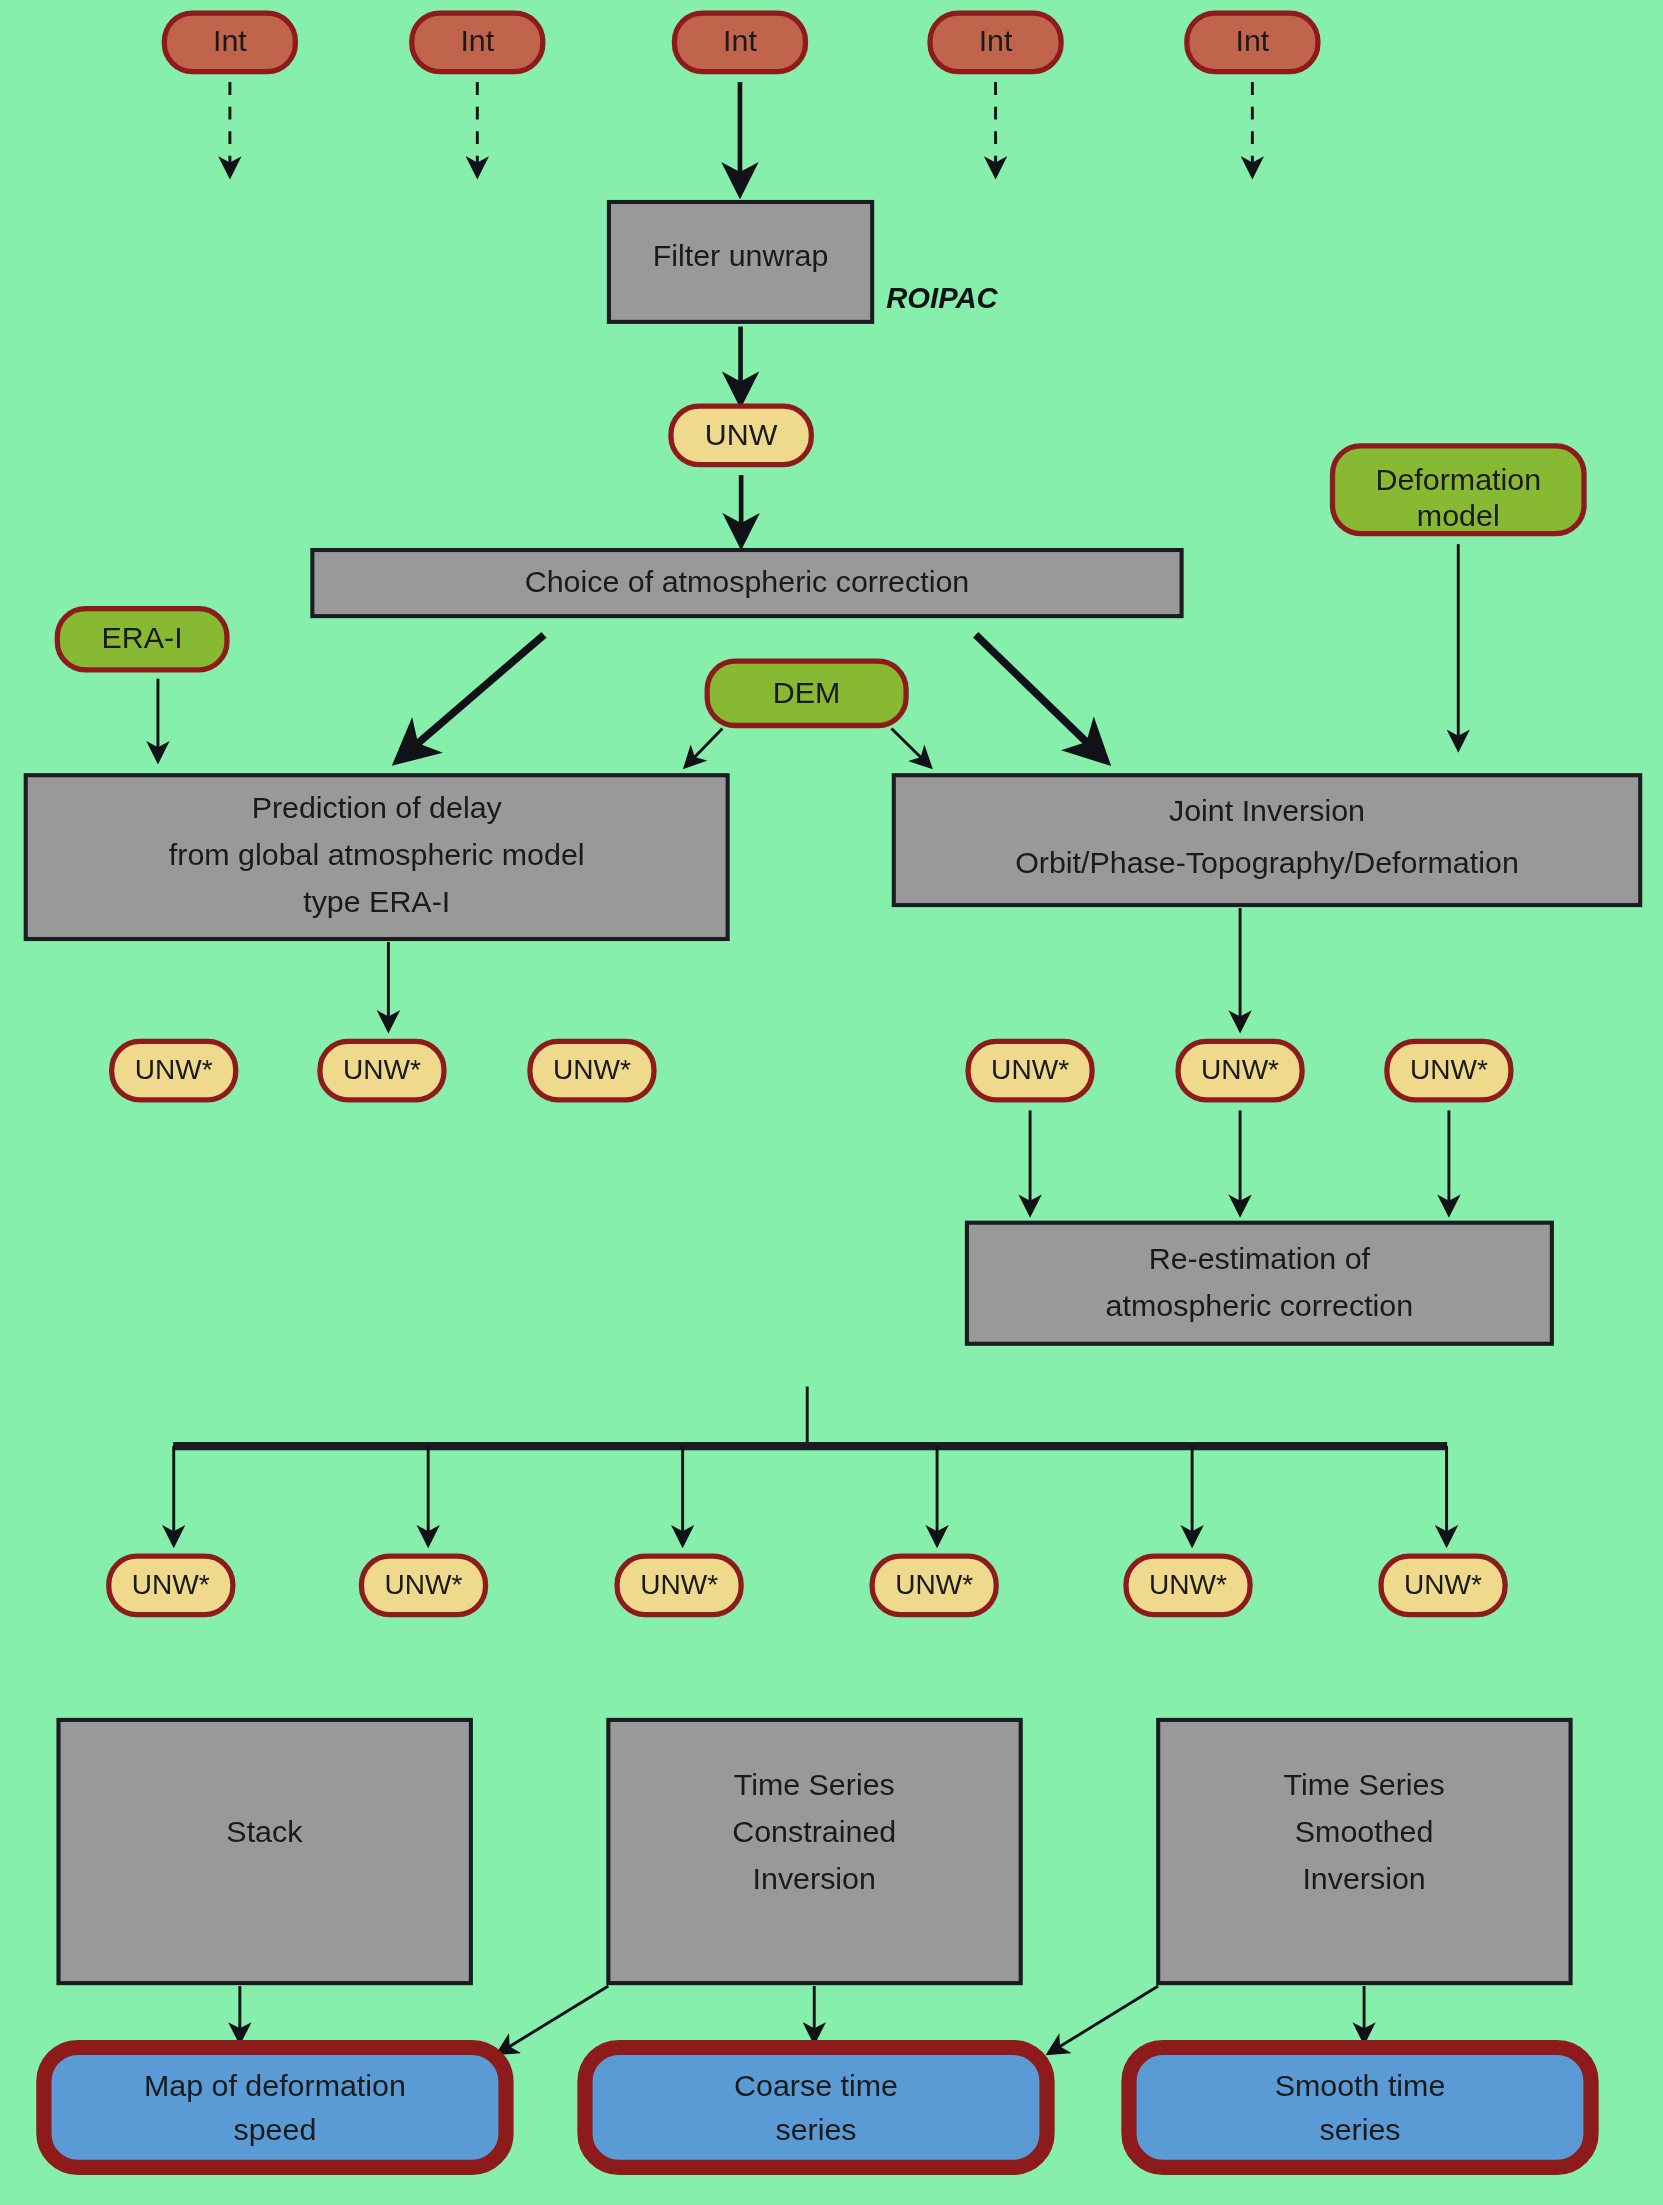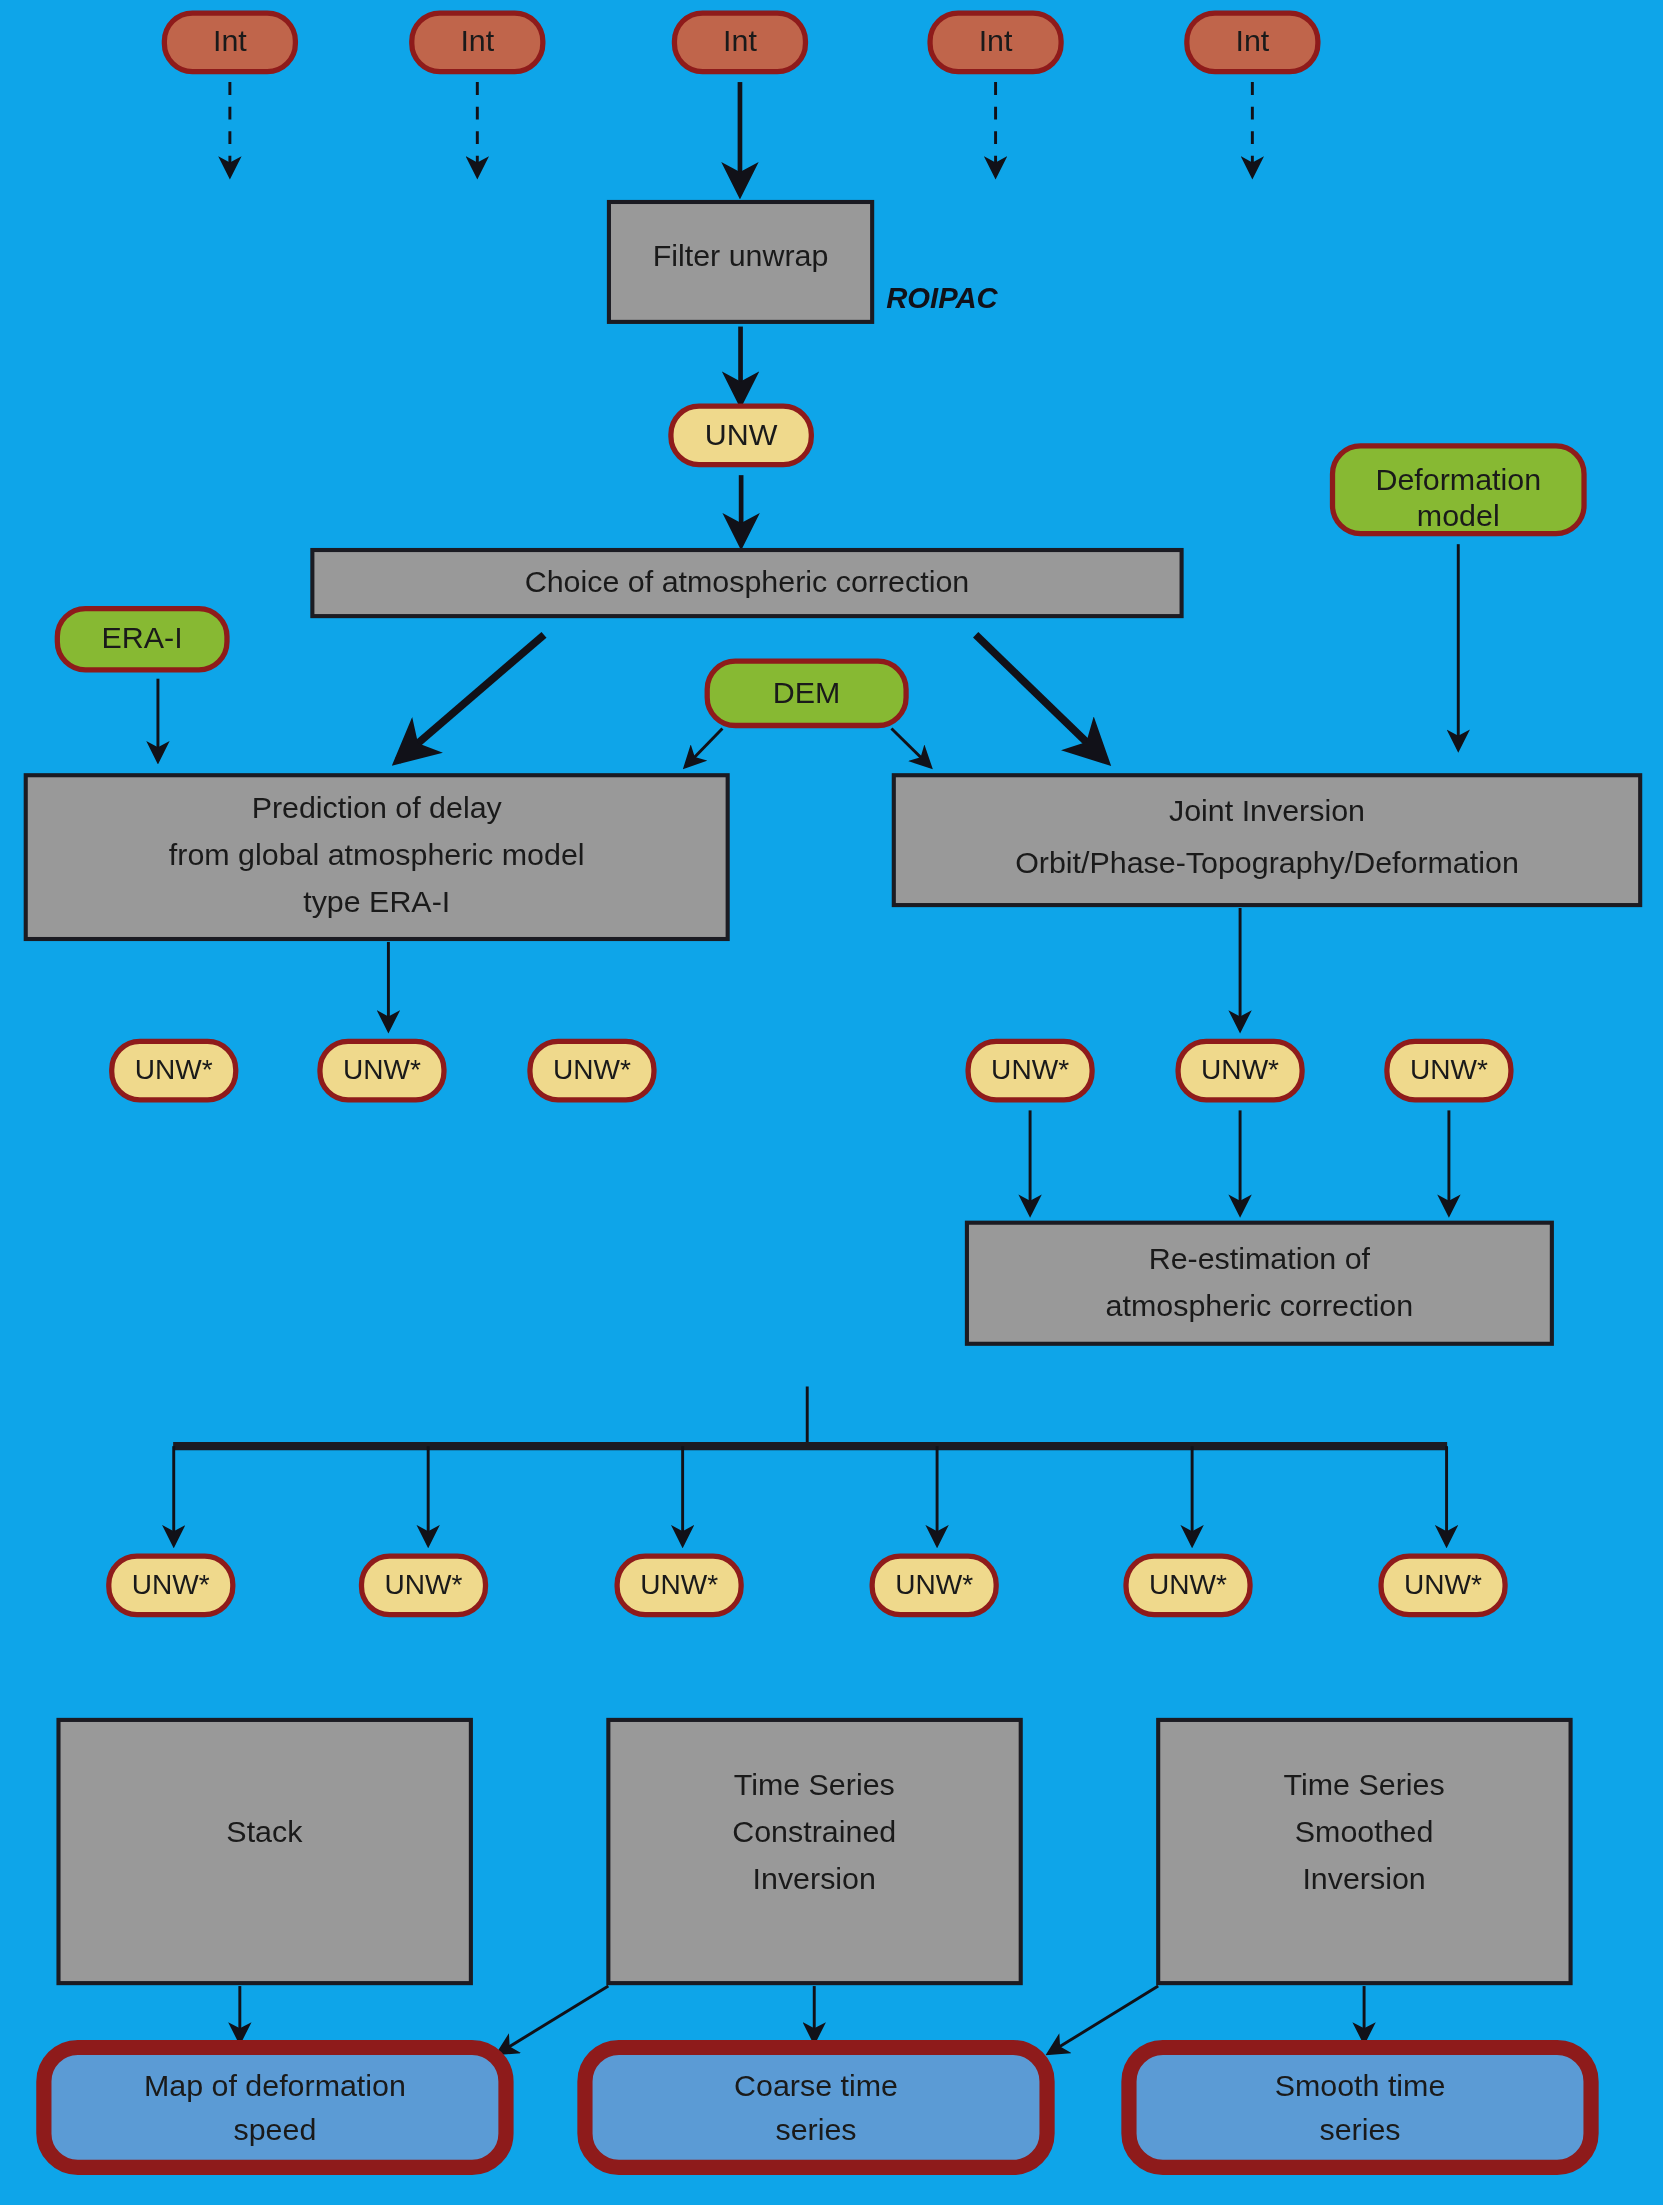--- a/index.html
+++ b/index.html
@@ -7,21 +7,21 @@
     padding: 0;
     background: #ffffff;
   }
   body {
     font-family: "Liberation Sans", sans-serif;
   }
   #stage {
     position: relative;
     width: 1663px;
     height: 2205px;
-    background: #0ea5e9;
+    background: #86efac;
     overflow: hidden;
   }
   #flow {
     position: absolute;
     left: 0;
     top: 0;
     width: 1663px;
     height: 2205px;
   }
   .node-label, .box-label {

